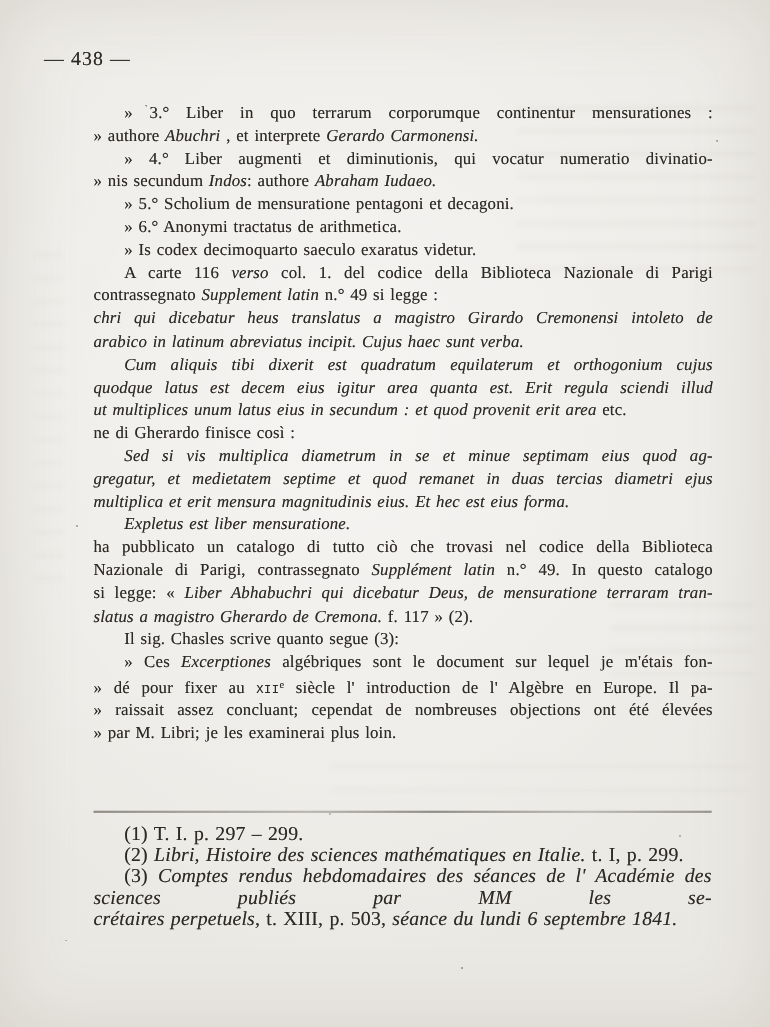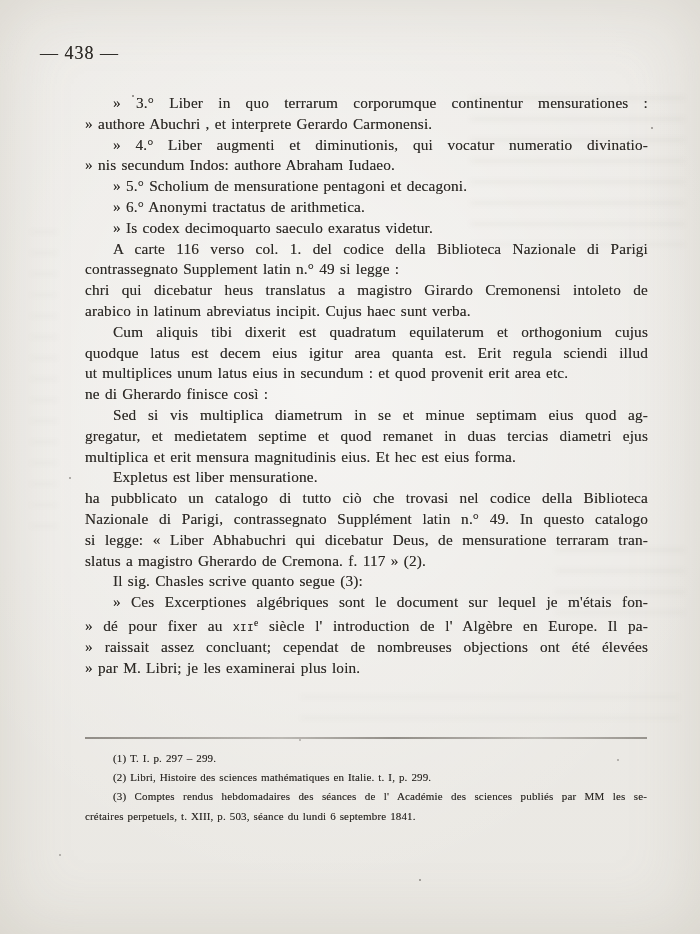--- a/index.html
+++ b/index.html
@@ -55,39 +55,39 @@
     width: 563px;
     font-size: 15.3px;
     line-height: 20.8px;
     letter-spacing: .15px;
     word-spacing: 1.2px;
     text-shadow: 0 0 .5px rgba(45,42,38,.55);
   }
   .line { text-align: justify; text-align-last: left; }
   .line.full { text-align-last: justify; }
   .line.indent { text-indent: 28px; }
-  .it { }
+  .it { font-style: italic; }
   .sc { font-variant: small-caps; letter-spacing: .4px; font-family: Liberation Mono, monospace; }
   .sup { font-size: .62em; vertical-align: .5em; }
 
   .fn-rule {
     position: absolute;
     top: 737px; left: 85px;
     width: 562px; height: 1.6px;
     background: linear-gradient(90deg,
       rgba(70,64,56,.55) 0%, rgba(70,64,56,.30) 35%,
       rgba(70,64,56,.55) 55%, rgba(70,64,56,.28) 80%,
       rgba(70,64,56,.50) 100%);
     filter: blur(.3px);
   }
   .footnotes {
     position: absolute;
     top: 749px; left: 85px;
     width: 562px;
-    font-size: 11px;
+    font-size: 18px;
     line-height: 19.2px;
     letter-spacing: .15px;
     word-spacing: 1px;
     text-shadow: 0 0 .4px rgba(45,42,38,.5);
   }
 </style>
 </head>
 <body>
 
 <div class="page">

